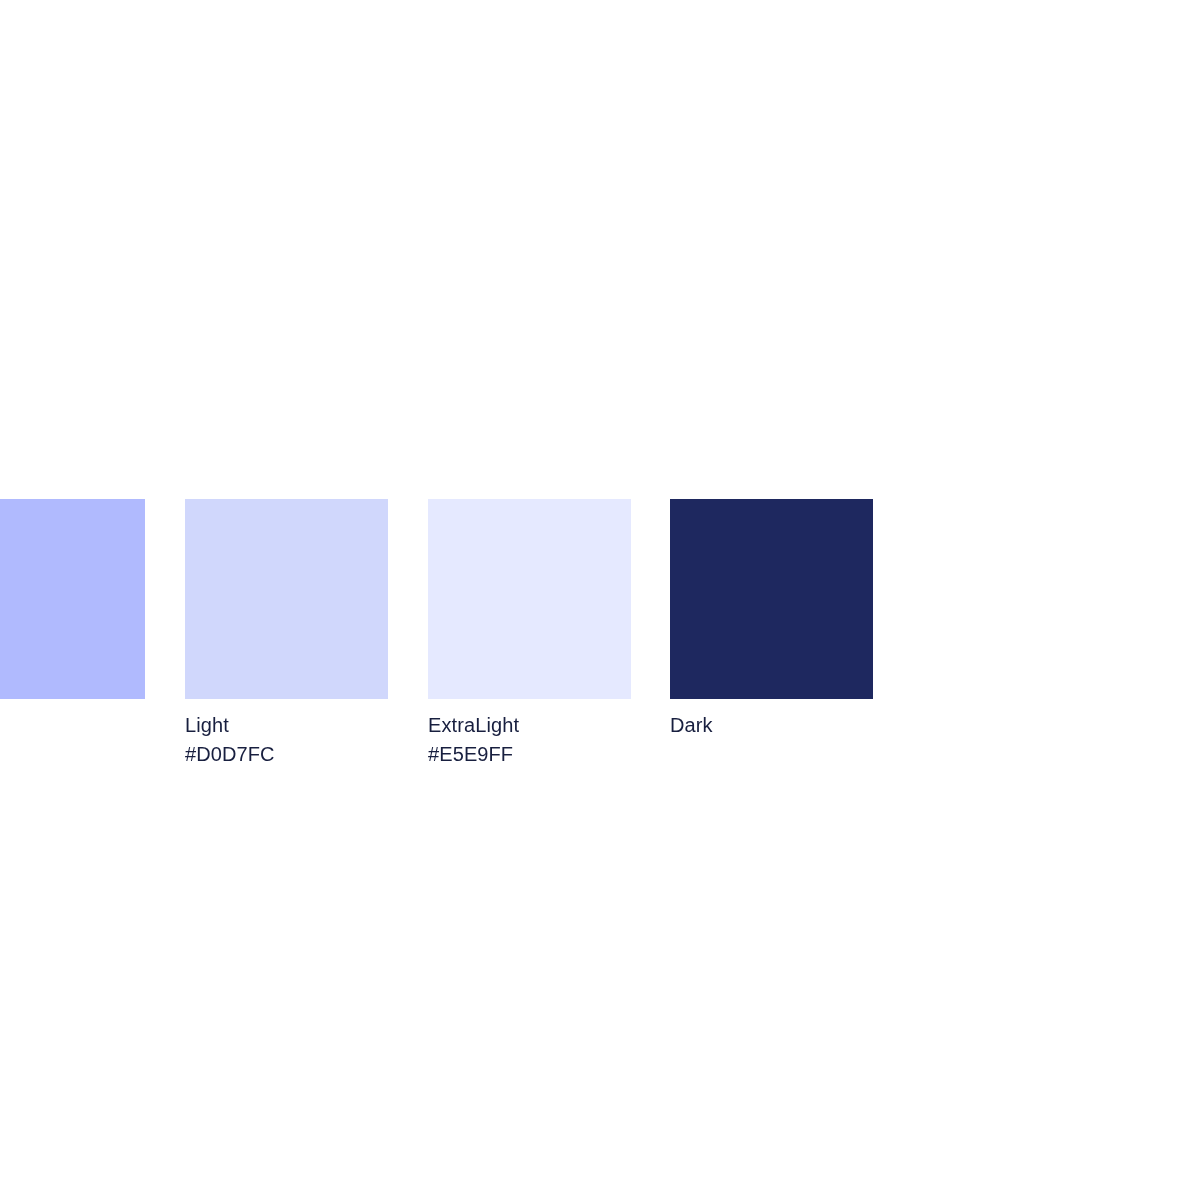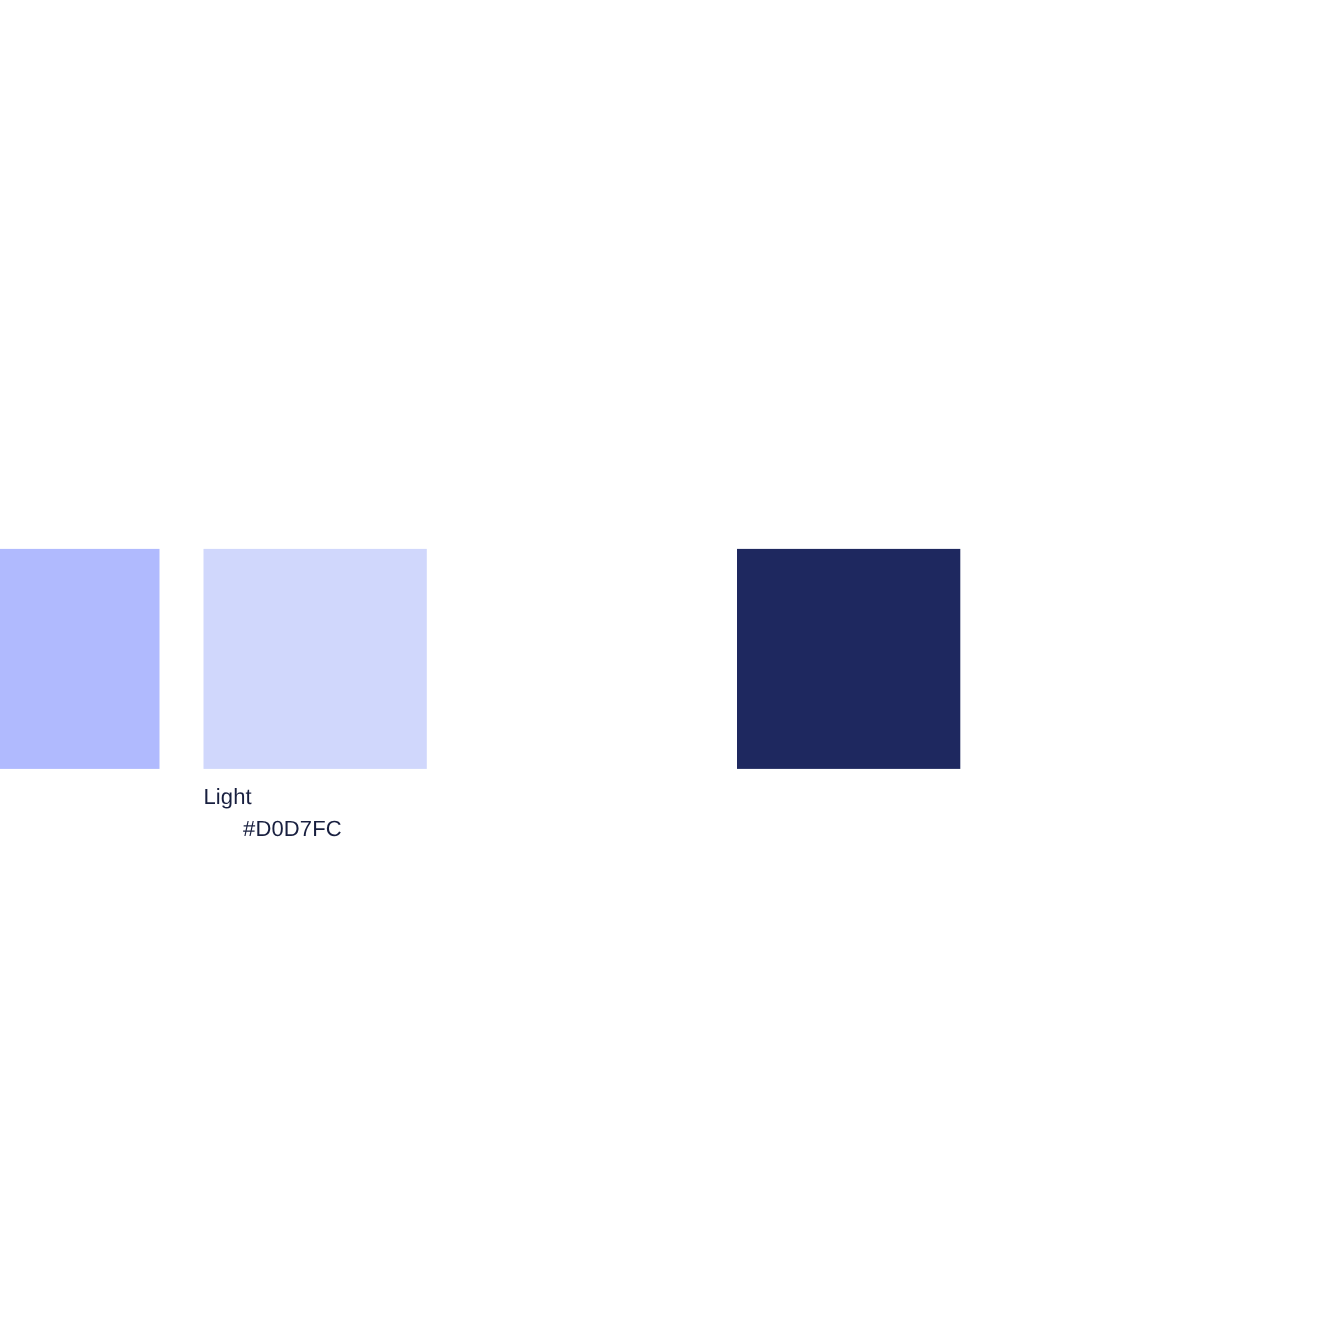--- a/index.html
+++ b/index.html
@@ -52,21 +52,20 @@
     white-space: nowrap;
   }
 
   .swatch-hex {
     display: block;
     font-size: 20px;
     line-height: 29px;
     color: #181F3F;
     letter-spacing: 0.1px;
     white-space: nowrap;
-    margin-left: 36px;
   }
 
   
   .swatch-card.is-clipped {
     left: -58px;
   }
   .swatch-card.is-clipped .swatch-labels {
     left: 58px;
     margin-left: -58px;
   }
@@ -86,18 +85,26 @@
         <span class="swatch-hex">0FE</span>
       </div>
     </div>
     <div class="swatch-card" style="left: 185px; top: 499px; width: 203px;">
       <div class="swatch-chip" style="width: 203px; height: 200px; background: rgb(208, 215, 252);"></div>
       <div class="swatch-labels">
         <span class="swatch-name">Light</span>
         <span class="swatch-hex">#D0D7FC</span>
       </div>
     </div>
+    <div class="swatch-card" style="left: 428px; top: 499px; width: 203px;">
+      <div class="swatch-chip" style="width: 203px; height: 200px; background: rgb(229, 233, 255);"></div>
+      <div class="swatch-labels">
+        <span class="swatch-name">ExtraLight</span>
+        <span class="swatch-hex">#E5E9FF</span>
+      </div>
+    </div>
     <div class="swatch-card" style="left: 670px; top: 499px; width: 203px;">
       <div class="swatch-chip" style="width: 203px; height: 200px; background: rgb(30, 40, 95);"></div>
       <div class="swatch-labels">
+        <span class="swatch-name">Dark</span>
       </div>
     </div>
   </div>
 
 </body></html>

